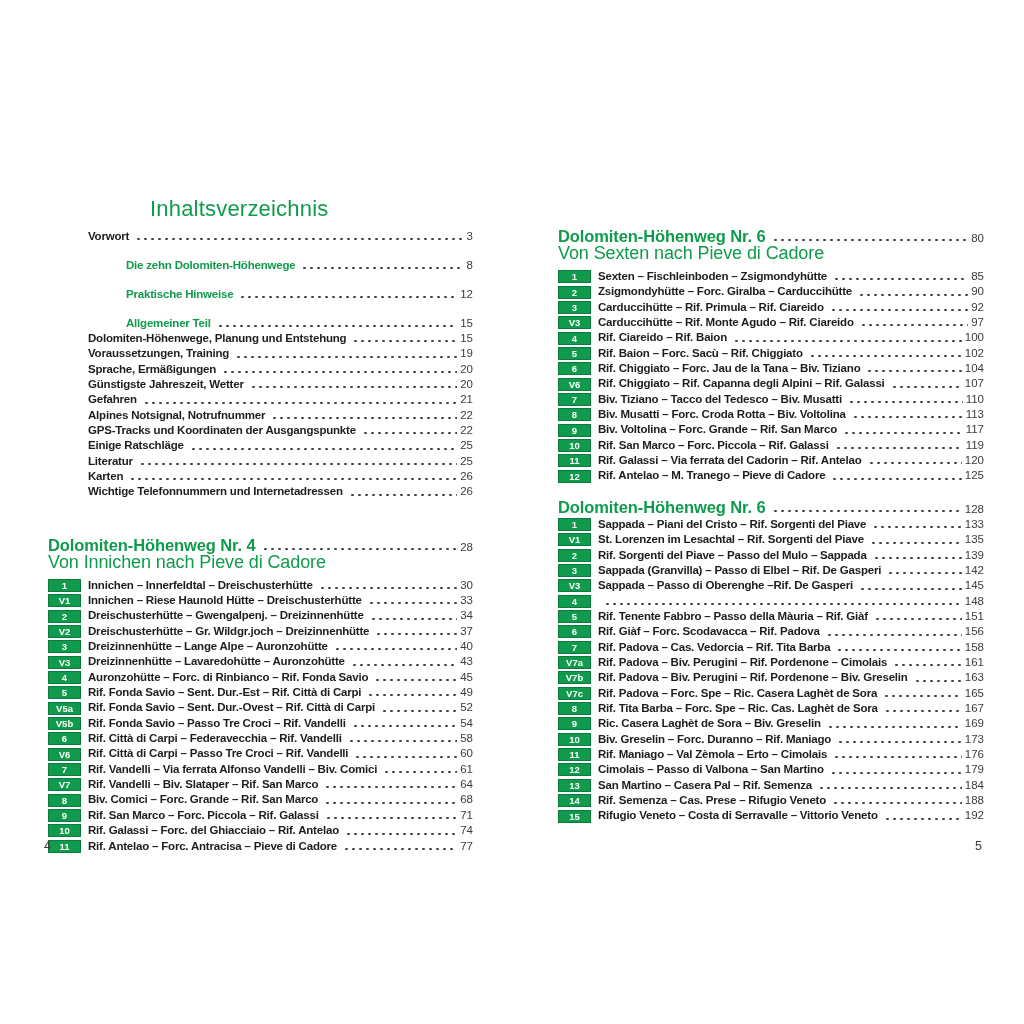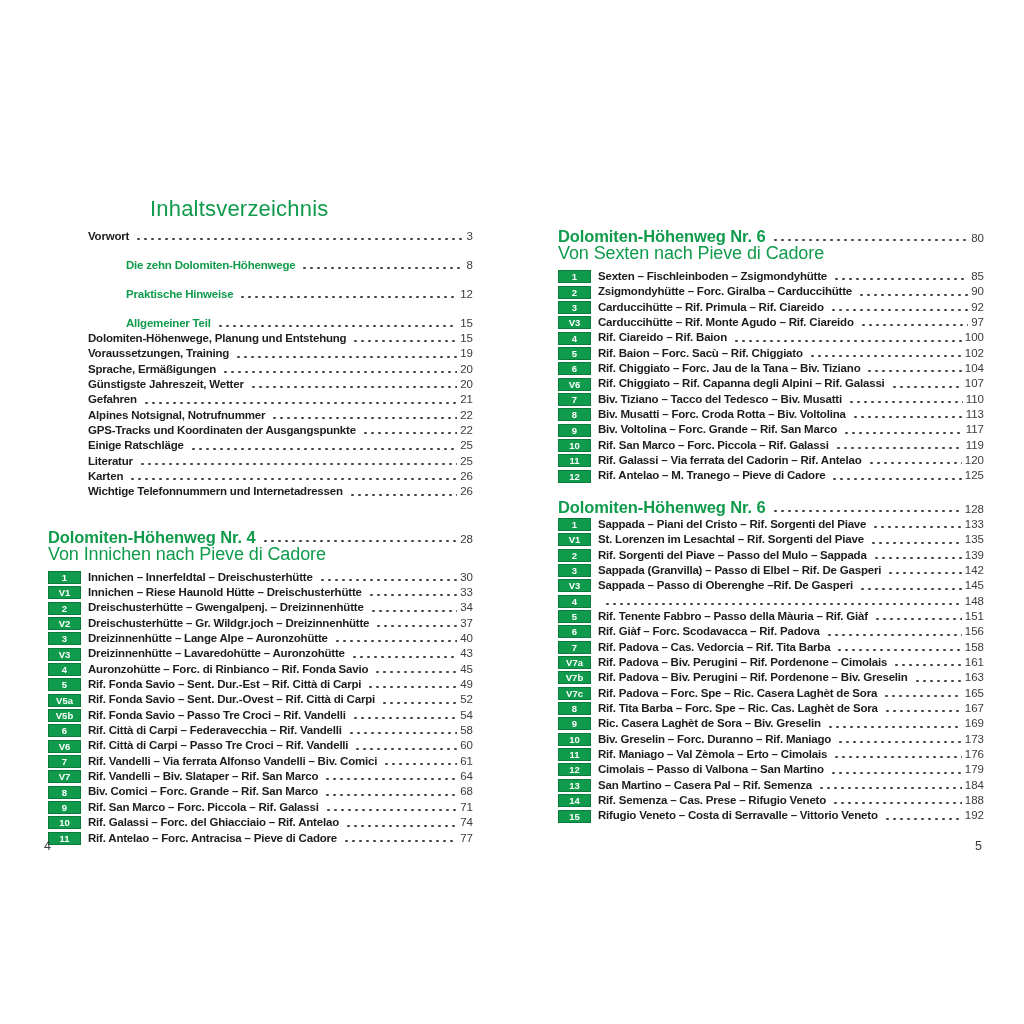--- a/index.html
+++ b/index.html
@@ -42,21 +42,21 @@
   .dots{
     flex:1 1 0;min-width:4px;align-self:flex-end;
     height:4px;margin:0 3px 3px 6px;
     background-image:radial-gradient(circle, #3f3f3f 1.05px, transparent 1.3px);
     background-size:7px 4px;background-repeat:repeat-x;background-position:0 50%;
   }
   .pageno{
     flex:none;font-weight:normal;color:#3b3b3a;letter-spacing:0;
   }
 
-  .section{margin-top:27px;}
+  .section{margin-top:35px;}
   .page-right .section:first-child{margin-top:0;}
   .page-right .section + .section{margin-top:13px;}
   .sec-head{display:flex;align-items:baseline;height:20px;line-height:20px;font-size:11.5px;white-space:nowrap;}
   .sec-title{flex:none;font-size:16.5px;font-weight:bold;color:var(--green,#0f9b4b);letter-spacing:-.1px;}
   .sec-head .dots{margin-bottom:4px;}
   .sec-subtitle{
     font-size:18px;color:var(--green,#0f9b4b);font-weight:normal;
     height:15px;line-height:15px;margin-bottom:8px;letter-spacing:-.1px;
   }
 

